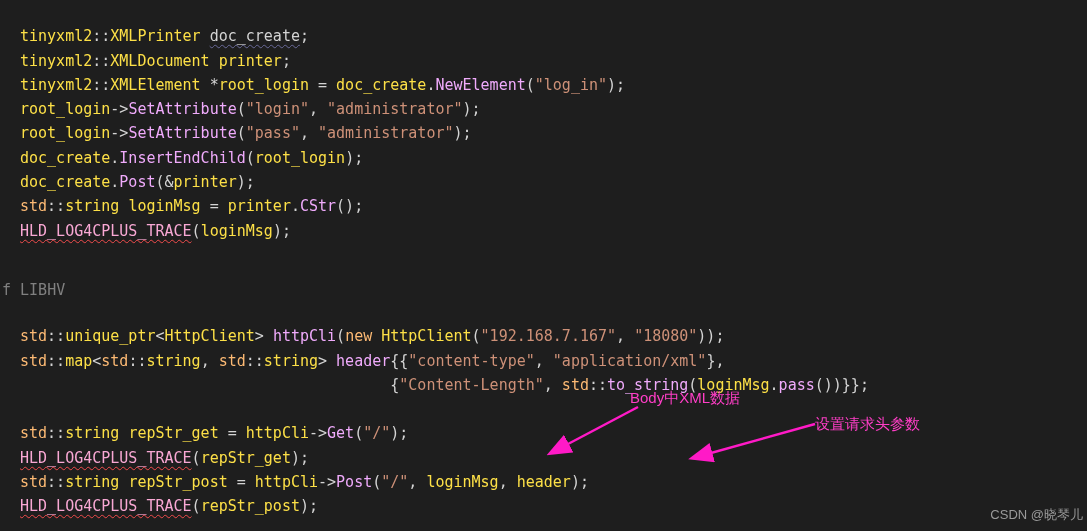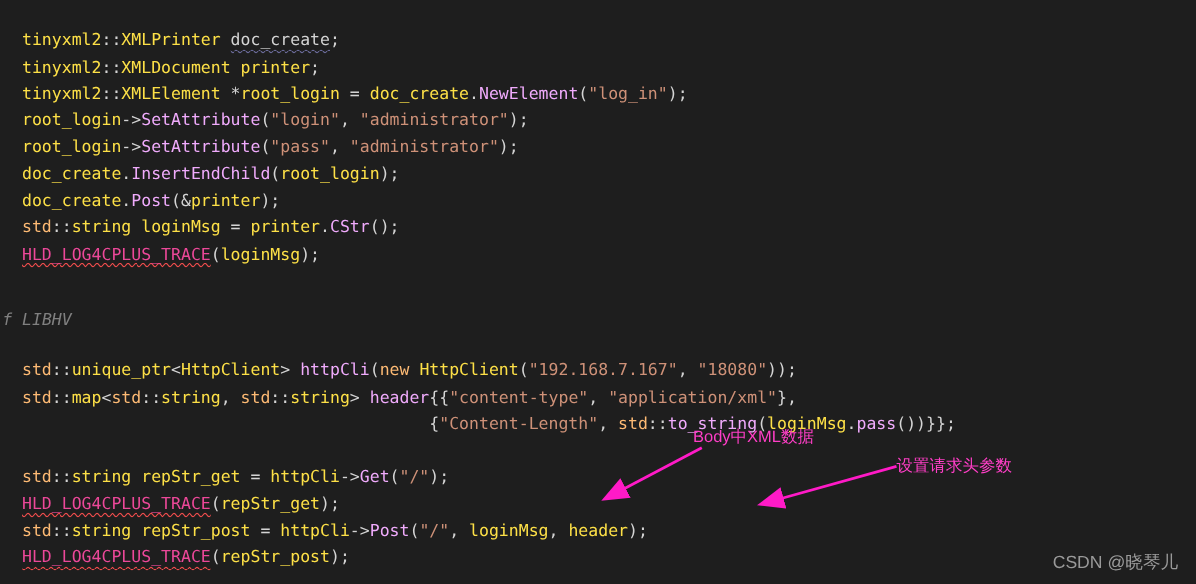--- a/index.html
+++ b/index.html
@@ -5,31 +5,31 @@
   html,body{margin:0;padding:0;background:#1e1e1e;width:1087px;height:531px;overflow:hidden}
   body{font-family:Consolas,Menlo,monospace;font-size:15px;color:#d4d4d4;line-height:1.62;position:relative}
   .code{position:absolute;left:20px;top:0;white-space:pre}
   .code span{white-space:pre}
   .kw{color:#fdba74}     
   .type{color:#fde047}   
   .fn{color:#f0abfc}     
   .str{color:#ce9178}    
   .punc{color:#d4d4d4}   
   .member{color:#fde047} 
-  .macro{color:#ec4899}  
+  .macro{color:#f9a8d4}  
   .def{color:#d4d4d4}
   .squiggle{text-decoration:underline wavy #f14c4c;text-decoration-thickness:1.2px;text-underline-offset:3px}
   .softsq{text-decoration:underline wavy #6a6a9a;text-decoration-thickness:1px;text-underline-offset:3px}
 
-  .lineF{position:absolute;left:2px;top:278px;color:#808080;font-style:italic;font-size:15px}
+  .lineF{position:absolute;left:2px;top:278px;color:#808080;font-size:15px}
 
   .annot{position:absolute;color:#ff3ec7;font-family:Liberation Sans, sans-serif;font-size:15px}
   .arrow{position:absolute}
   .arrow svg{overflow:visible}
-  .watermark{position:absolute;right:16px;bottom:6px;color:#9a9a9a;font-size:16px;font-family:"Microsoft YaHei",sans-serif}
+  .watermark{position:absolute;right:4px;bottom:6px;color:#9a9a9a;font-size:13px;font-family:"Microsoft YaHei",sans-serif}
 </style>
 </head>
 <body>
 
 <div class="code">
 <span class="def"><span class="type">tinyxml2</span><span class="punc">::</span><span class="type">XMLPrinter</span><span class="punc"> </span><span class="softsq">doc_create</span><span class="punc">;</span></span>
 <span class="def"><span class="type">tinyxml2</span><span class="punc">::</span><span class="type">XMLDocument</span><span class="punc"> </span><span class="member">printer</span><span class="punc">;</span></span>
 <span class="def"><span class="type">tinyxml2</span><span class="punc">::</span><span class="type">XMLElement</span><span class="punc"> *</span><span class="member">root_login</span><span class="punc"> = </span><span class="member">doc_create</span><span class="punc">.</span><span class="fn">NewElement</span><span class="punc">(</span><span class="str">"log_in"</span><span class="punc">);</span></span>
 <span class="def"><span class="member">root_login</span><span class="punc">-&gt;</span><span class="fn">SetAttribute</span><span class="punc">(</span><span class="str">"login"</span><span class="punc">, </span><span class="str">"administrator"</span><span class="punc">);</span></span>
 <span class="def"><span class="member">root_login</span><span class="punc">-&gt;</span><span class="fn">SetAttribute</span><span class="punc">(</span><span class="str">"pass"</span><span class="punc">, </span><span class="str">"administrator"</span><span class="punc">);</span></span>

